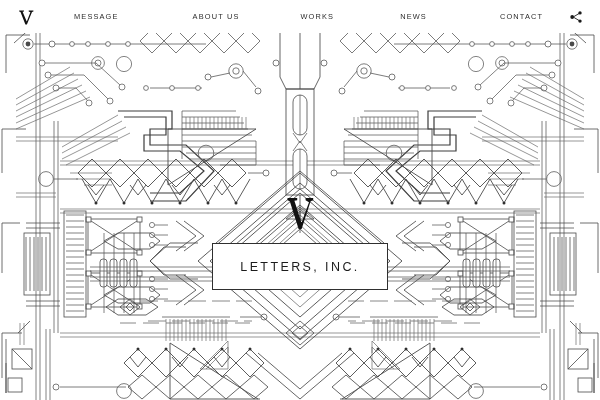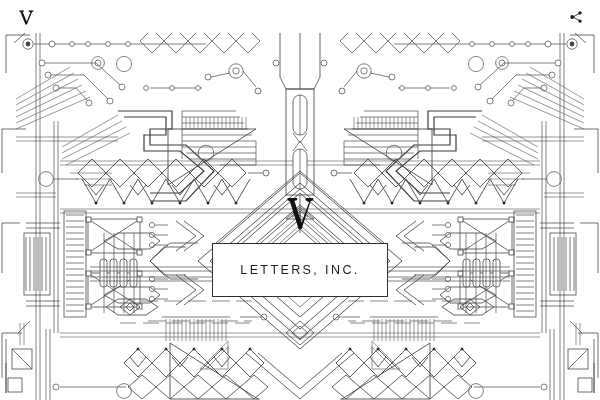--- a/index.html
+++ b/index.html
@@ -91,21 +91,21 @@
     width: 600px;
     height: 400px;
     z-index: 30;
     pointer-events: none;
   }
   #wordmark-plate {
     position: absolute;
     left: 212px;
     top: 243px;
     width: 176px;
-    height: 54px;
+    height: 47px;
     background: #ffffff;
     border: 1px solid #2f2f2f;
     box-sizing: border-box;
     display: flex;
     align-items: center;
     justify-content: center;
     pointer-events: auto;
   }
   #wordmark-text {
     font-size: 12.5px;
@@ -129,20 +129,41 @@
 <header id="site-header">
 
   <a id="brand-logo" href="#">
     <svg width="20" height="20" viewBox="0 0 20 20" aria-hidden="true">
       <path d="M2.2 3.4 L7.0 3.4 L7.0 4.5 L5.6 4.8 L9.6 14.2 L9.9 14.2
                L13.4 5.2 L11.7 4.5 L11.7 3.4 L16.4 3.4 L16.4 4.5 L15.0 5.0
                L9.9 17.6 L8.4 17.6 L3.5 5.0 L2.2 4.5 Z" fill="#111111"></path>
     </svg>
   </a>
 
+  <nav id="primary-nav">
+    <span class="nav-slot">
+      <a class="nav-link" href="#">MESSAGE</a>
+    </span>
+    <span class="nav-slot nav-gap-1"></span>
+    <span class="nav-slot">
+      <a class="nav-link" href="#">ABOUT US</a>
+    </span>
+    <span class="nav-slot nav-gap-2"></span>
+    <span class="nav-slot">
+      <a class="nav-link" href="#">WORKS</a>
+    </span>
+    <span class="nav-slot nav-gap-3"></span>
+    <span class="nav-slot">
+      <a class="nav-link" href="#">NEWS</a>
+    </span>
+    <span class="nav-slot nav-gap-4"></span>
+    <span class="nav-slot">
+      <a class="nav-link" href="#">CONTACT</a>
+    </span>
+  </nav>
 
   <a id="share-button" href="#">
     <svg width="14" height="14" viewBox="0 0 14 14" aria-hidden="true">
       <g stroke="#1a1a1a" stroke-width="0.9" fill="none">
         <line x1="4.2" y1="7.0" x2="10.4" y2="3.3"></line>
         <line x1="4.2" y1="7.0" x2="10.4" y2="10.7"></line>
       </g>
       <circle cx="3.2" cy="7.0" r="1.9" fill="#1a1a1a"></circle>
       <circle cx="11.0" cy="2.9" r="1.7" fill="#1a1a1a"></circle>
       <circle cx="11.0" cy="11.1" r="1.7" fill="#1a1a1a"></circle>

